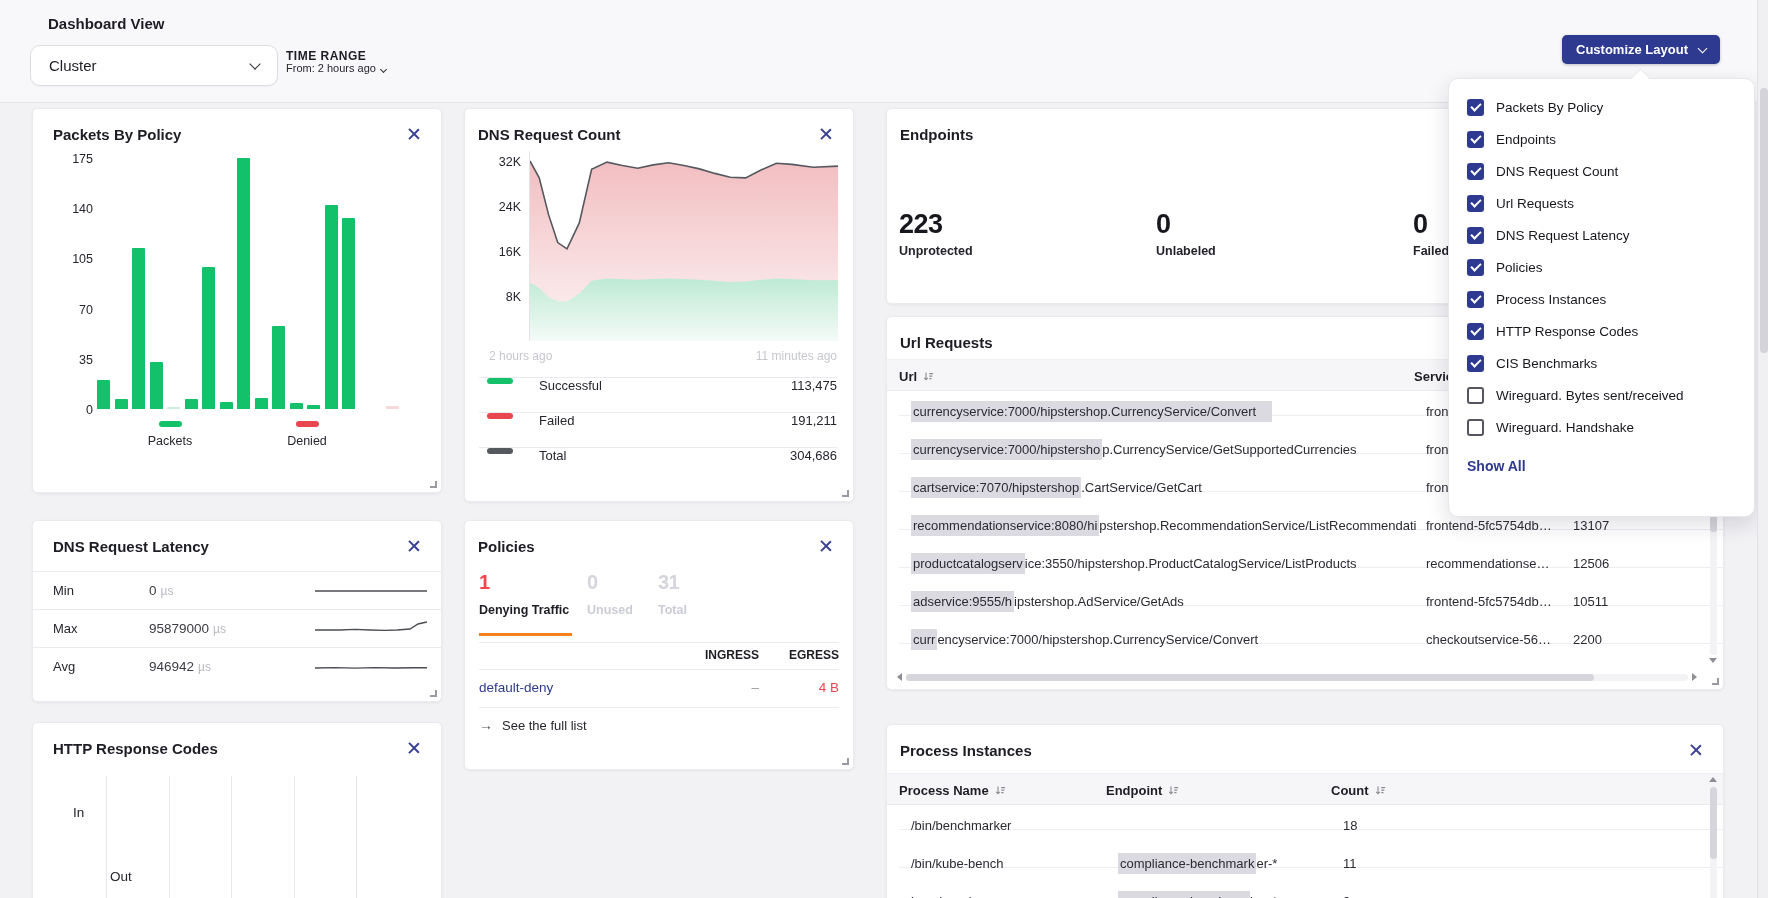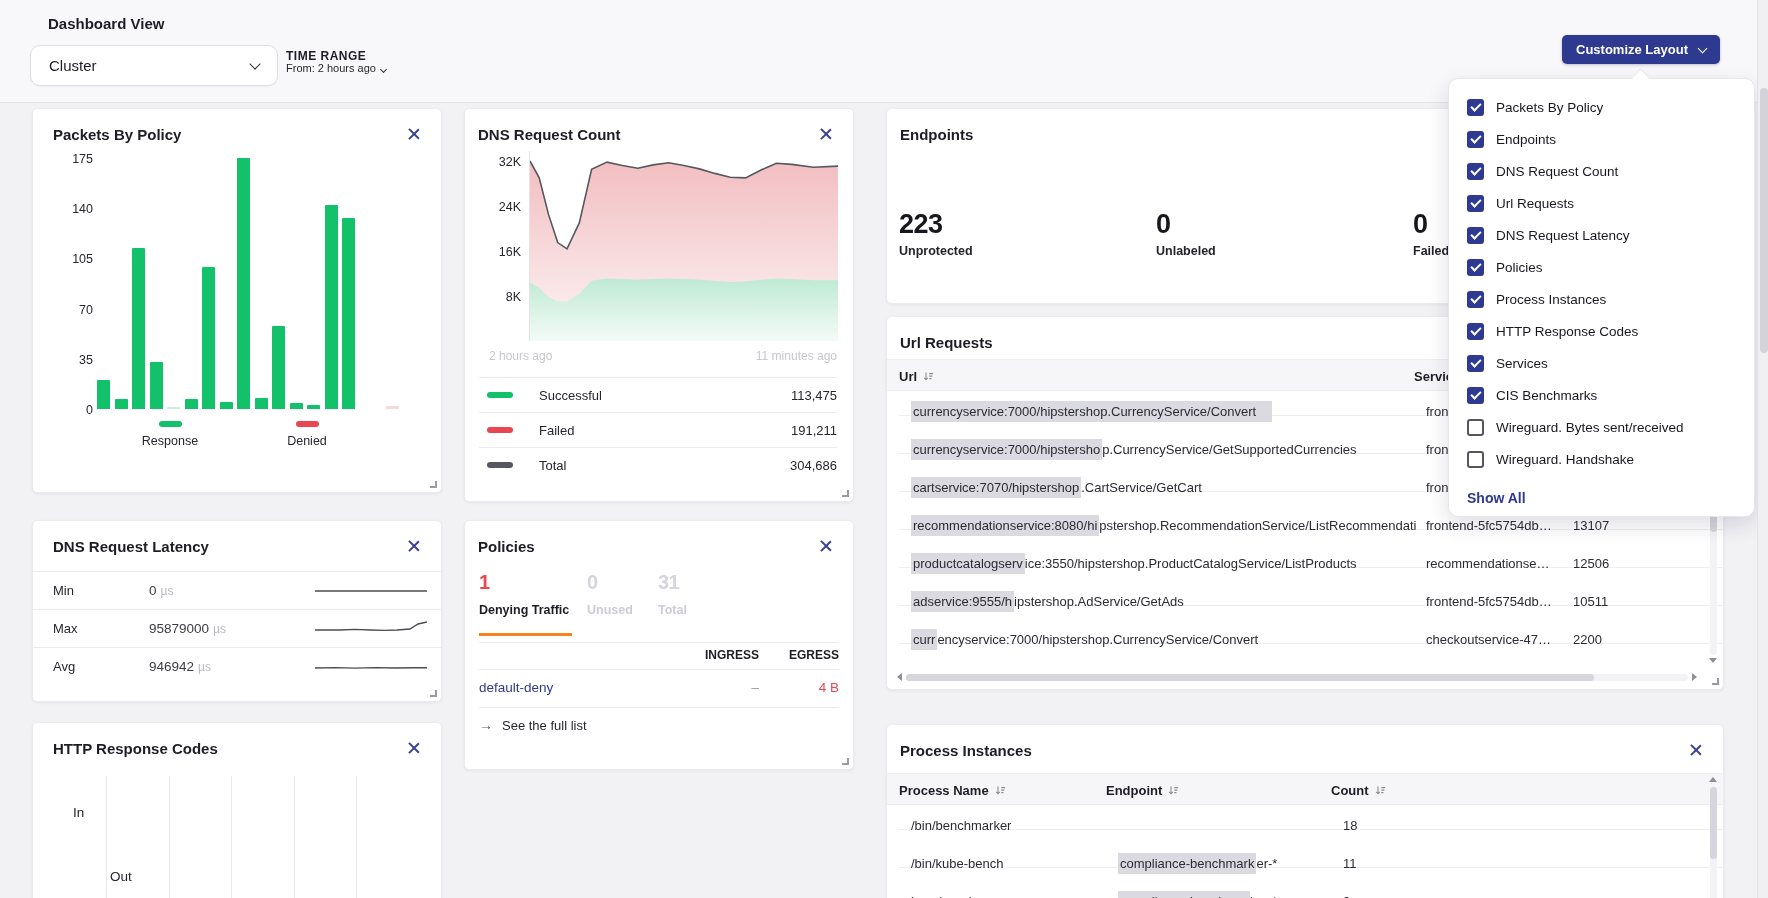--- a/index.html
+++ b/index.html
@@ -46,21 +46,21 @@
   .vbar { position:absolute; bottom:0; width:13px; border-radius:1px 1px 0 0; }
   .pbp-legend-item { position:absolute; top:312px; width:66px; display:flex; flex-direction:column; align-items:center; gap:7px; cursor:pointer; }
   .swatch { width:23px; height:6px; border-radius:3px; }
   .pbp-legend-item span { font-size:12.5px; color:#26262e; }
 
   
   #dns-yaxis { position:absolute; left:12px; top:42px; width:44px; height:190px; }
   #dns-plot { position:absolute; left:64px; top:42px; width:308px; height:190px; border-left:1px solid #E4E3E8; border-bottom:1px solid #E4E3E8; }
   .xlab { position:absolute; top:240px; font-size:12px; color:#C6C7CF; }
   #dns-legend { position:absolute; left:14px; right:16px; top:268px; }
-  .leg-row { height:35px; display:flex; align-items:center; border-top:1px solid #ECEAEF; cursor:pointer; }
+  .leg-row { height:35px; display:flex; border-top:1px solid #ECEAEF; cursor:pointer; }
   .leg-row .swatch { width:26px; margin-left:8px; }
   .leg-row .lbl { margin-left:26px; font-size:13px; color:#26262e; }
   .leg-row .val { margin-left:auto; font-size:13px; color:#26262e; }
 
   
   .ep-stat { position:absolute; top:100px; }
   .ep-val { font-size:27px; font-weight:800; color:#17171e; letter-spacing:-.5px; }
   .ep-lbl { margin-top:4px; font-size:12.5px; font-weight:700; color:#23232b; }
 
   
@@ -156,21 +156,21 @@
         <div class="vbar" style="left: 175px; height: 83.1886px; background: rgb(20, 193, 107);"></div>
         <div class="vbar" style="left: 192.5px; height: 5.73714px; background: rgb(20, 193, 107);"></div>
         <div class="vbar" style="left: 210px; height: 4.30286px; background: rgb(20, 193, 107);"></div>
         <div class="vbar" style="left: 227.5px; height: 203.669px; background: rgb(20, 193, 107);"></div>
         <div class="vbar" style="left: 245px; height: 190.76px; background: rgb(20, 193, 107);"></div>
         <div class="vbar" style="left: 288.5px; height: 2.86857px; background: rgb(248, 217, 219);"></div>
       </div>
     <div id="pbp-legend">
         <div class="pbp-legend-item" style="left: 104px;">
           <div class="swatch" style="background: rgb(20, 193, 107);"></div>
-          <span>Response</span>
+          <span>Packets</span>
         </div>
         <div class="pbp-legend-item" style="left: 241px;">
           <div class="swatch" style="background: rgb(232, 71, 79);"></div>
           <span>Denied</span>
         </div>
       </div>
     <div class="rsz"></div>
   </div>
 
   <div class="card mid" id="card-dns" style="left:464px;top:108px;width:390px;height:394px;">
@@ -302,21 +302,21 @@
             <span>ipstershop.AdService/GetAds</span>
           </div>
           <div class="td" style="left: 527px; width: 142px;">frontend-5fc5754db…</div>
           <div class="td" style="left: 674px; width: 80px;">10511</div>
         </div>
         <div class="trow" style="top: 303px;">
           <div class="td" style="left: 12px; width: 505px;">
             <span class="hl">curr</span>
             <span>encyservice:7000/hipstershop.CurrencyService/Convert</span>
           </div>
-          <div class="td" style="left: 527px; width: 142px;">checkoutservice-47…</div>
+          <div class="td" style="left: 527px; width: 142px;">checkoutservice-56…</div>
           <div class="td" style="left: 674px; width: 80px;">2200</div>
         </div>
       </div>
     <div class="mini-vscroll" style="top:46px;height:300px;">
       <div class="tri-up"></div>
       <div class="vtrack">
           <div class="vthumb"></div>
         </div>
       <div class="tri-down"></div>
     </div>
@@ -493,24 +493,20 @@
         <div class="menu-item">
           <span class="cb on"></span>
           <span class="menu-label">Process Instances</span>
         </div>
         <div class="menu-item">
           <span class="cb on"></span>
           <span class="menu-label">HTTP Response Codes</span>
         </div>
         <div class="menu-item">
           <span class="cb on"></span>
-          <span class="menu-label">Services</span>
-        </div>
-        <div class="menu-item">
-          <span class="cb on"></span>
           <span class="menu-label">CIS Benchmarks</span>
         </div>
         <div class="menu-item">
           <span class="cb off"></span>
           <span class="menu-label">Wireguard. Bytes sent/received</span>
         </div>
         <div class="menu-item">
           <span class="cb off"></span>
           <span class="menu-label">Wireguard. Handshake</span>
         </div>

